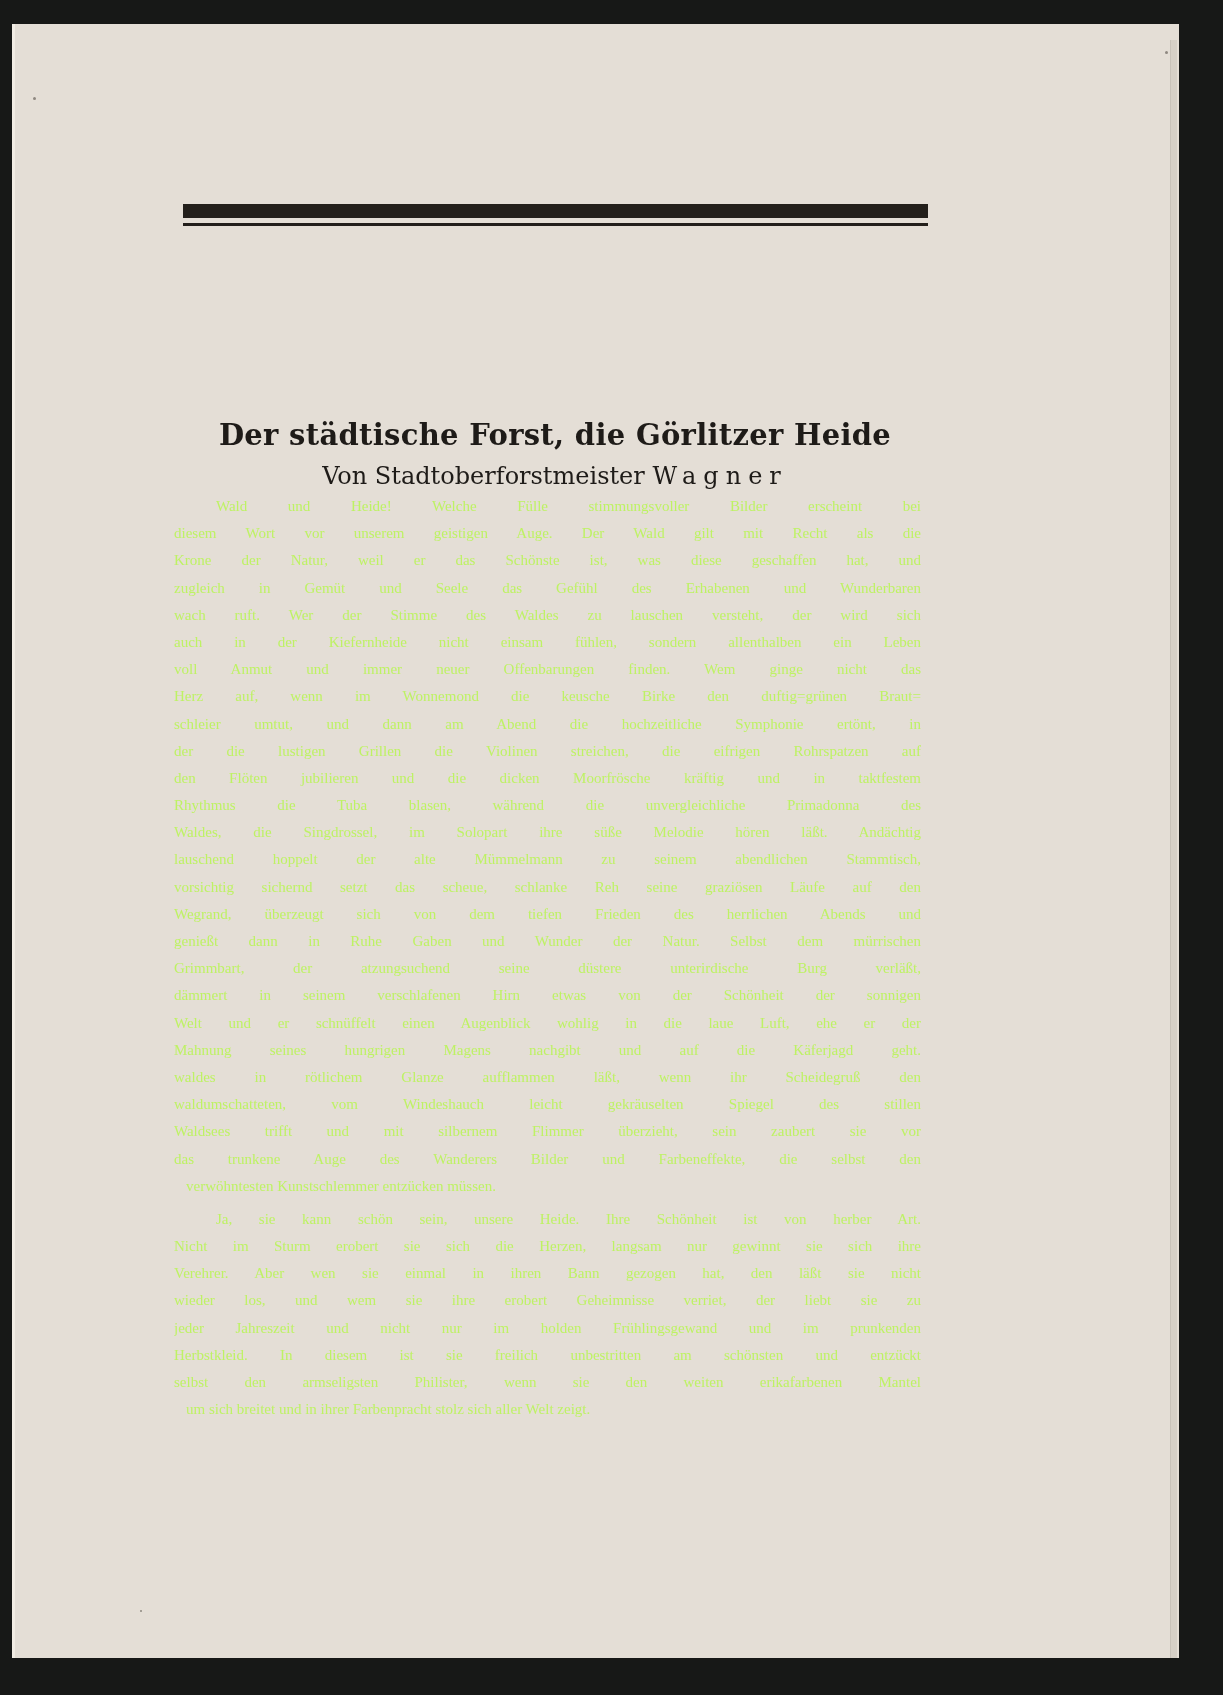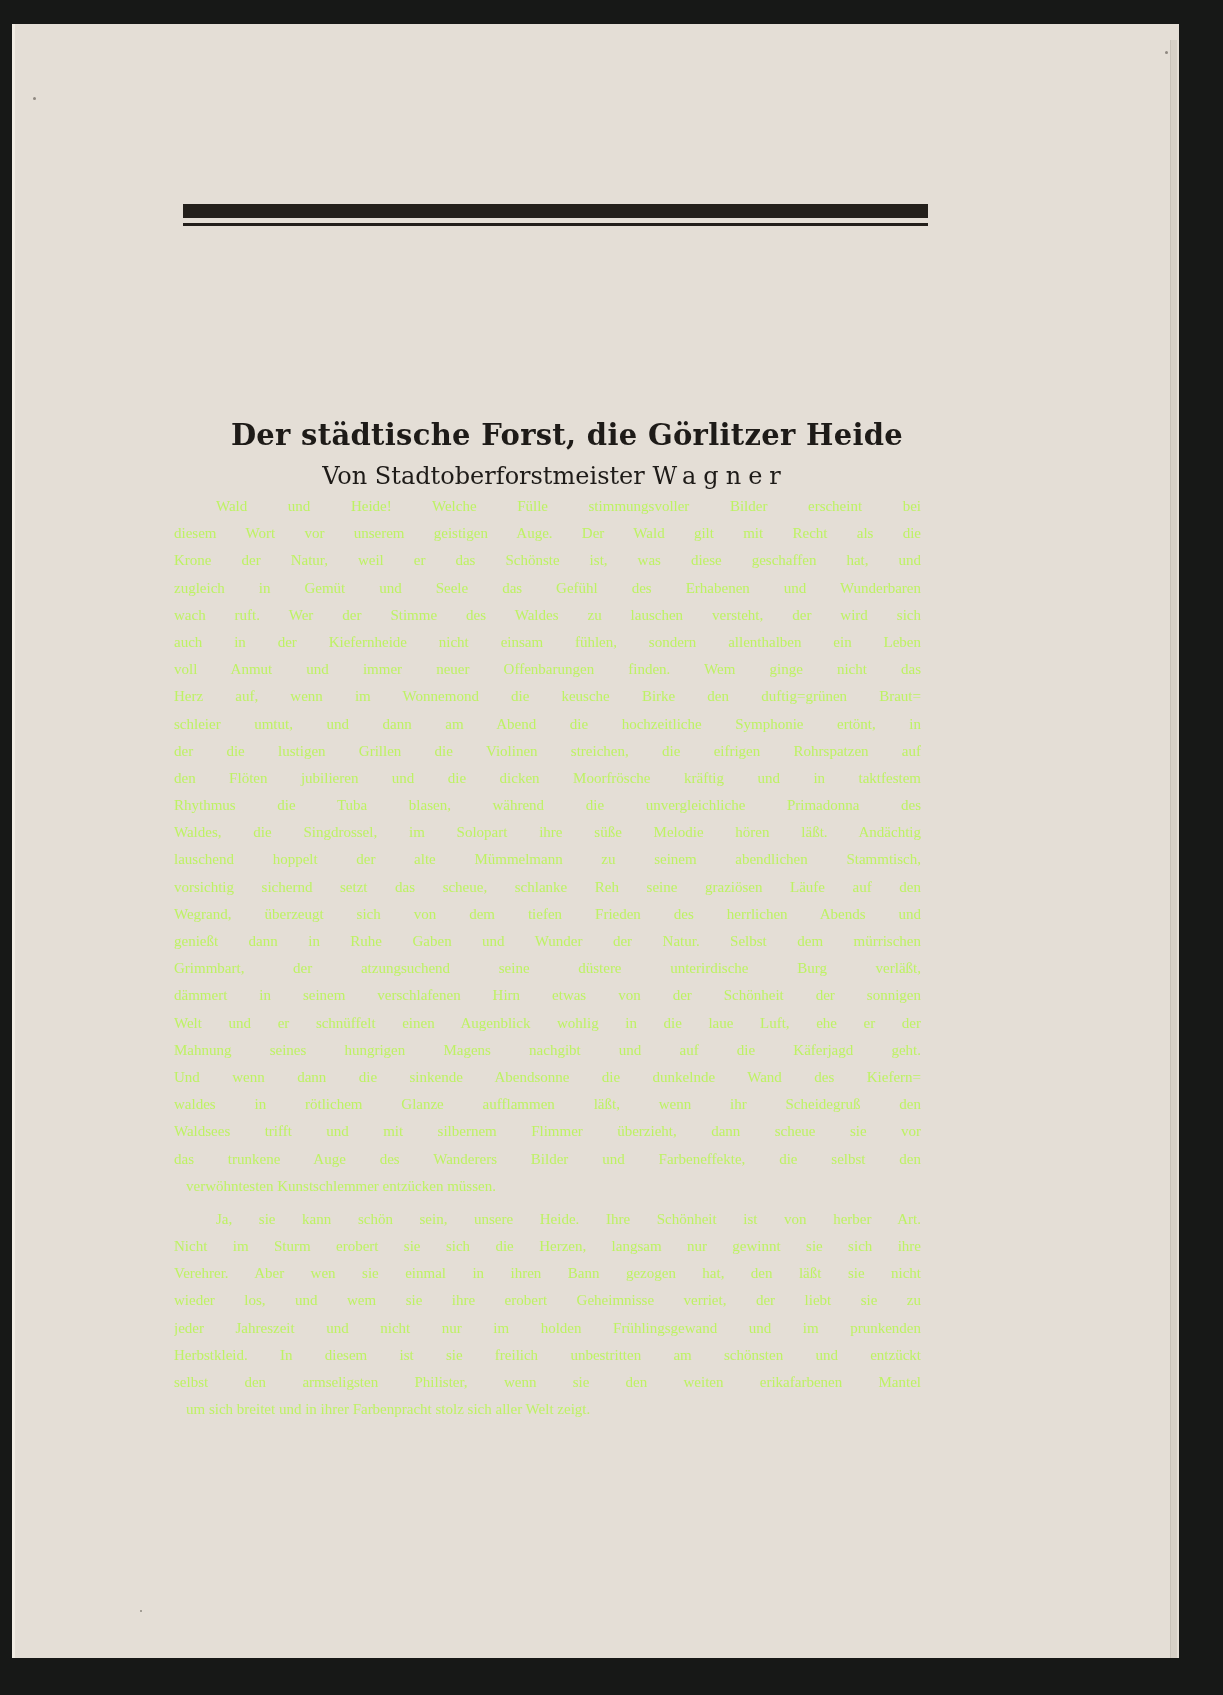--- a/index.html
+++ b/index.html
@@ -40,21 +40,21 @@
     background: #231f1b;
   }
   .rule-thin {
     position: absolute;
     left: 183px; top: 223px;
     width: 745px; height: 3px;
     background: #231f1b;
   }
   .title {
     position: absolute;
-    left: 192px; top: 418px; width: 750px;
+    left: 180px; top: 418px; width: 750px;
     text-align: center;
     font-family: "DejaVu Serif", serif;
     font-weight: bold;
     font-size: 29px;
     color: #1e1b18;
     letter-spacing: 0.3px;
   }
   .byline {
     position: absolute;
     left: 180px; top: 462px; width: 750px;
@@ -116,23 +116,23 @@
     <span class="line">Rhythmus die Tuba blasen, während die unvergleichliche Primadonna des</span>
     <span class="line">Waldes, die Singdrossel, im Solopart ihre süße Melodie hören läßt. Andächtig</span>
     <span class="line">lauschend hoppelt der alte Mümmelmann zu seinem abendlichen Stammtisch,</span>
     <span class="line">vorsichtig sichernd setzt das scheue, schlanke Reh seine graziösen Läufe auf den</span>
     <span class="line">Wegrand, überzeugt sich von dem tiefen Frieden des herrlichen Abends und</span>
     <span class="line">genießt dann in Ruhe Gaben und Wunder der Natur. Selbst dem mürrischen</span>
     <span class="line">Grimmbart, der atzungsuchend seine düstere unterirdische Burg verläßt,</span>
     <span class="line">dämmert in seinem verschlafenen Hirn etwas von der Schönheit der sonnigen</span>
     <span class="line">Welt und er schnüffelt einen Augenblick wohlig in die laue Luft, ehe er der</span>
     <span class="line">Mahnung seines hungrigen Magens nachgibt und auf die Käferjagd geht.</span>
-    <span class="line">Und wenn dann die sinkende Abendsonne die dunkelnde Wand des Kiefern=</span>
     <span class="line">waldes in rötlichem Glanze aufflammen läßt, wenn ihr Scheidegruß den</span>
-    <span class="line">Waldsees trifft und mit silbernem Flimmer überzieht, dann scheue sie vor</span>
+    <span class="line">waldumschatteten, vom Windeshauch leicht gekräuselten Spiegel des stillen</span>
+    <span class="line">Waldsees trifft und mit silbernem Flimmer überzieht, sein zaubert sie vor</span>
     <span class="line">das trunkene Auge des Wanderers Bilder und Farbeneffekte, die selbst den</span>
     <span class="line last">verwöhntesten Kunstschlemmer entzücken müssen.</span>
   </div>
   <div class="para-gap"></div>
   <div>
     <span class="line indent">Ja, sie kann schön sein, unsere Heide. Ihre Schönheit ist von herber Art.</span>
     <span class="line">Nicht im Sturm erobert sie sich die Herzen, langsam nur gewinnt sie sich ihre</span>
     <span class="line">Verehrer. Aber wen sie einmal in ihren Bann gezogen hat, den läßt sie nicht</span>
     <span class="line">wieder los, und wem sie ihre erobert Geheimnisse verriet, der liebt sie zu</span>
     <span class="line">jeder Jahreszeit und nicht nur im holden Frühlingsgewand und im prunkenden</span>

